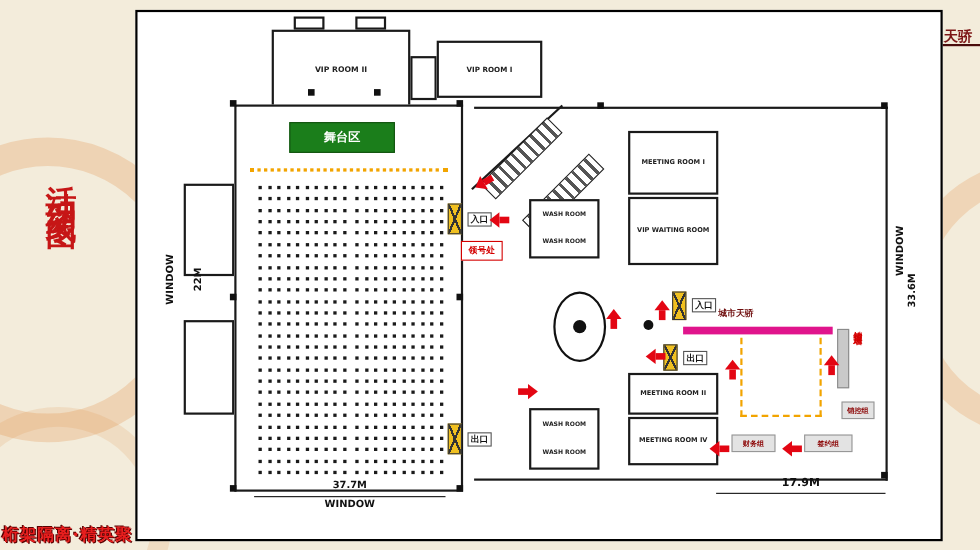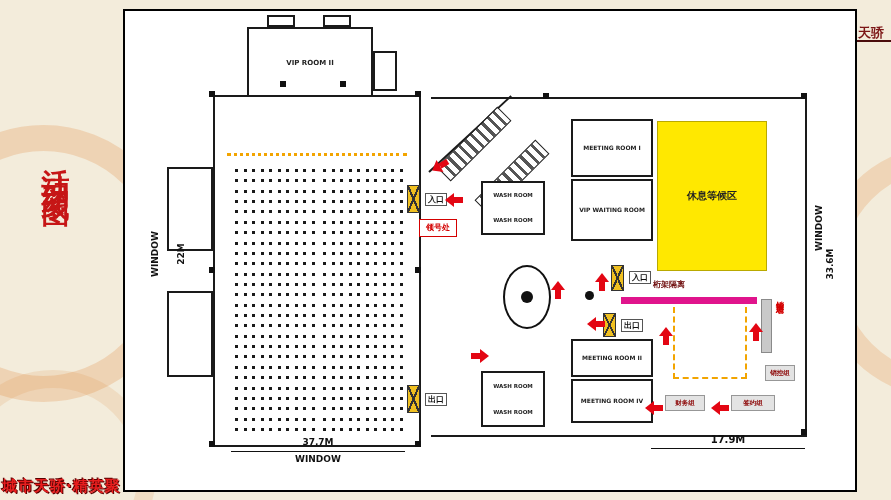--- a/index.html
+++ b/index.html
@@ -52,25 +52,31 @@
   <div class="esc" style="left:344px;top:156px"></div>
 
   <div class="room cl" style="left:122px;top:16px;width:126px;height:72px;font-size:7px">
     <span>VIP ROOM II</span>
   </div>
   <div class="room" style="left:142px;top:4px;width:28px;height:12px"></div>
   <div class="room" style="left:198px;top:4px;width:28px;height:12px"></div>
   <div class="col6" style="left:155px;top:70px"></div>
   <div class="col6" style="left:215px;top:70px"></div>
   <div class="room" style="left:248px;top:40px;width:24px;height:40px"></div>
+  <div class="room cl" style="left:272px;top:26px;width:96px;height:52px;font-size:6.5px">
+    <span>VIP ROOM I</span>
+  </div>
 
   <div class="room" style="left:88px;top:84px;width:208px;height:352px;border-width:2.5px"></div>
   <div class="room" style="left:42px;top:156px;width:46px;height:84px"></div>
   <div class="room" style="left:42px;top:280px;width:46px;height:86px"></div>
 
+  <div class="cl" style="position:absolute;left:138px;top:100px;width:94px;height:26px;background:#1b7e1b;border:1px solid #12520f;color:#fff;font-size:11px">
+    <span>舞台区</span>
+  </div>
   <div style="position:absolute;left:102px;top:142px;width:180px;height:0;border-top:3px dotted #f2a400"></div>
 
   <div id="seat-block-a" class="seatblock" style="left:110px;top:158px;width:80px;height:262px">
       <div class="seat" style="left: 0px; top: 0px;"></div>
       <div class="seat" style="left: 8.55556px; top: 0px;"></div>
       <div class="seat" style="left: 17.1111px; top: 0px;"></div>
       <div class="seat" style="left: 25.6667px; top: 0px;"></div>
       <div class="seat" style="left: 34.2222px; top: 0px;"></div>
       <div class="seat" style="left: 42.7778px; top: 0px;"></div>
       <div class="seat" style="left: 51.3333px; top: 0px;"></div>
@@ -600,23 +606,20 @@
   <div class="col6" style="left:418px;top:82px"></div>
   <div class="col6" style="left:676px;top:82px"></div>
   <div class="col6" style="left:676px;top:418px"></div>
 
   <div class="room cl" style="left:446px;top:108px;width:82px;height:58px;font-size:6px;padding:2px">
     <span>MEETING ROOM I</span>
   </div>
   <div class="room cl" style="left:446px;top:168px;width:82px;height:62px;font-size:6px;padding:4px">
     <span>VIP WAITING ROOM</span>
   </div>
-  <div class="cl" style="position:absolute;left:532px;top:110px;width:108px;height:148px;background:#ffe800;border:1px solid #b9a900;font-size:10px">
-    <span>休息等候区</span>
-  </div>
   <div class="room cl" style="left:446px;top:328px;width:82px;height:38px;font-size:6px;padding:2px">
     <span>MEETING ROOM II</span>
   </div>
   <div class="room cl" style="left:446px;top:368px;width:82px;height:44px;font-size:6px;padding:2px">
     <span>MEETING ROOM IV</span>
   </div>
 
   <div class="room cl" style="left:356px;top:170px;width:64px;height:54px;font-size:5.5px;flex-direction:column;justify-content:space-around">
     <span>WASH ROOM</span>
     <span>WASH ROOM</span>
@@ -639,21 +642,21 @@
 
   <div class="door" style="left:486px;top:254px;height:26px"></div>
   <div class="tag" style="left:504px;top:260px">入口</div>
 
   <div class="door" style="left:478px;top:302px;height:24px"></div>
   <div class="tag" style="left:496px;top:308px">出口</div>
 
   <div class="door" style="left:282px;top:374px;height:28px"></div>
   <div class="tag" style="left:300px;top:382px">出口</div>
 
-  <div class="lbl" style="left:528px;top:268px;font-size:8px;color:#6e0b0b">桁架隔离</div>
+  <div class="lbl" style="left:528px;top:268px;font-size:8px;color:#6e0b0b">城市天骄</div>
   <div style="position:absolute;left:496px;top:286px;width:136px;height:7px;background:#e0148c"></div>
 
   <div style="position:absolute;left:548px;top:296px;width:74px;height:72px;border:2.5px dashed #f2a400;border-top:none;box-sizing:border-box"></div>
 
   <div style="position:absolute;left:636px;top:288px;width:9px;height:52px;background:#c9c9c9;border:1px solid #8a8a8a"></div>
   <div class="vtx" style="position:absolute;left:648px;top:284px;font-size:8px;font-weight:bold;color:#d40000;letter-spacing:1px">销控信息墙</div>
 
   <div class="desk" style="left:540px;top:384px;width:40px;height:16px">
     <span>财务组</span>
   </div>
@@ -713,13 +716,13 @@
       <span class="tail"></span>
       <span class="head"></span>
     </div>
     <div class="arrow" style="left: 306px; top: 148px; transform: rotate(150deg);">
       <span class="tail"></span>
       <span class="head"></span>
     </div>
   </div>
 
 <div class="abs" style="left:2px;top:477px;font-size:15px;font-weight:bold;color:#e81e1e;letter-spacing:1px;
-            text-shadow:1px 1px 0 #5a0000, -1px -1px 0 #5a0000;z-index:5">城市天骄·精英聚</div>
+            text-shadow:1px 1px 0 #5a0000, -1px -1px 0 #5a0000;z-index:5">桁架隔离·精英聚</div>
 
 </body></html>

